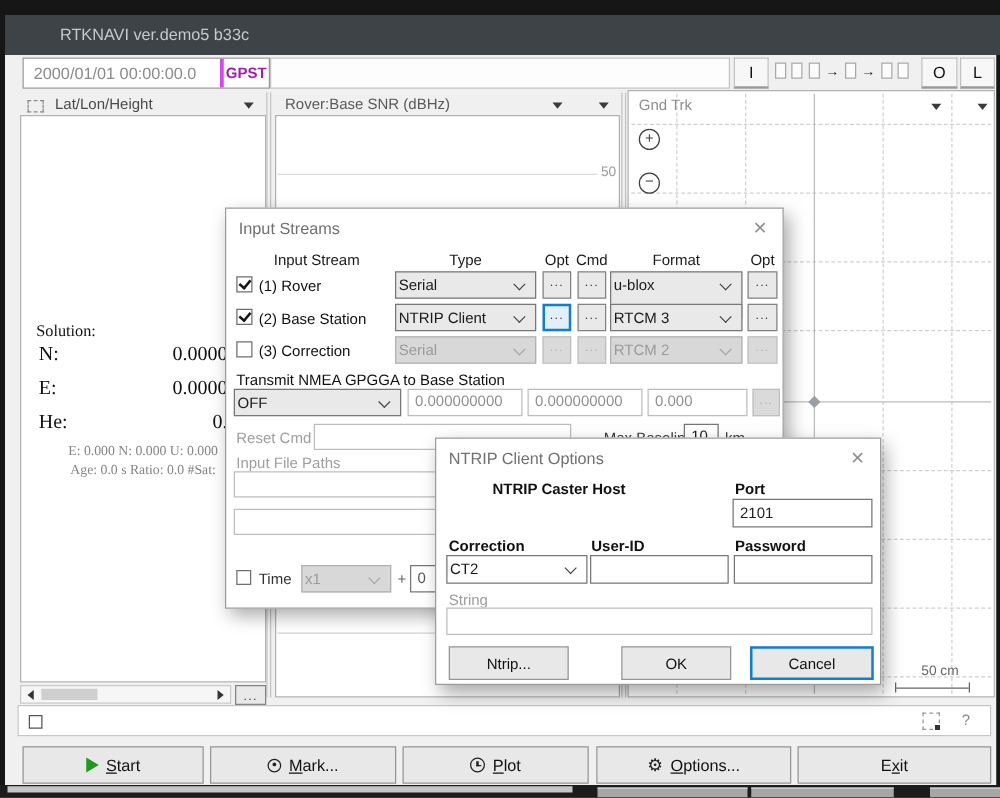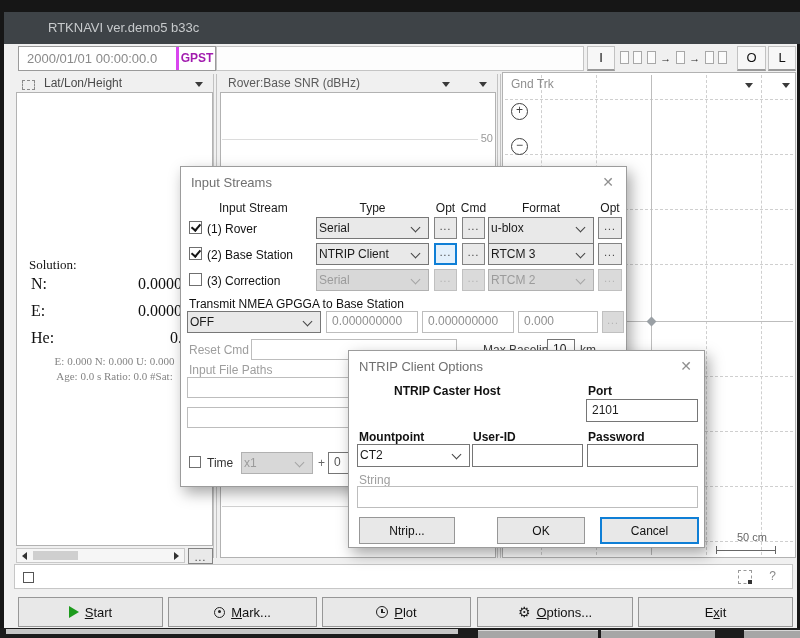--- a/index.html
+++ b/index.html
@@ -222,21 +222,21 @@
     </div>
 
     <div class="dialog" style="left:344px;top:306px;width:357px;height:198px;z-index:20;">
       <span class="dlg-title">NTRIP Client Options</span>
       <span class="closex" style="right:12px;top:8px;">✕</span>
 
       <span class="lbl b" style="left:10px;top:33px;margin-left:35px;">NTRIP Caster Host</span>
       <span class="lbl b" style="left:239px;top:33px;">Port</span>
       <div class="tin dark" style="left:237px;top:48px;width:112px;height:23px;line-height:21px;">2101</div>
 
-      <span class="lbl b" style="left:10px;top:79px;">Mountpoint</span>
+      <span class="lbl b" style="left:10px;top:79px;">Correction</span>
       <span class="lbl b" style="left:124px;top:79px;">User-ID</span>
       <span class="lbl b" style="left:239px;top:79px;">Password</span>
       <div class="combo white" style="left:8px;top:93px;width:113px;height:23px;border-color:#767676;">CT2</div>
       <div class="tin dark" style="left:123px;top:93px;width:111px;height:23px;"></div>
       <div class="tin dark" style="left:238px;top:93px;width:111px;height:23px;"></div>
 
       <span class="lbl gray" style="left:10px;top:122px;">String</span>
       <div class="tin" style="left:8px;top:135px;width:341px;height:22px;"></div>
 
       <div class="footbtn" style="left:10px;top:166px;width:96px;height:27px;font-size:12px;">

